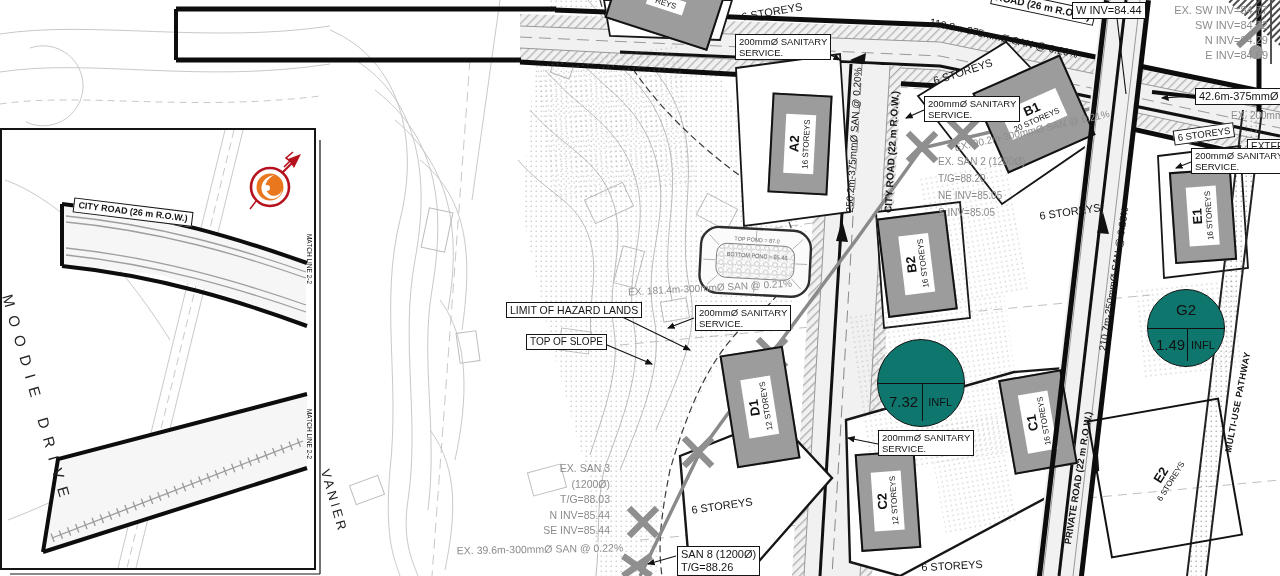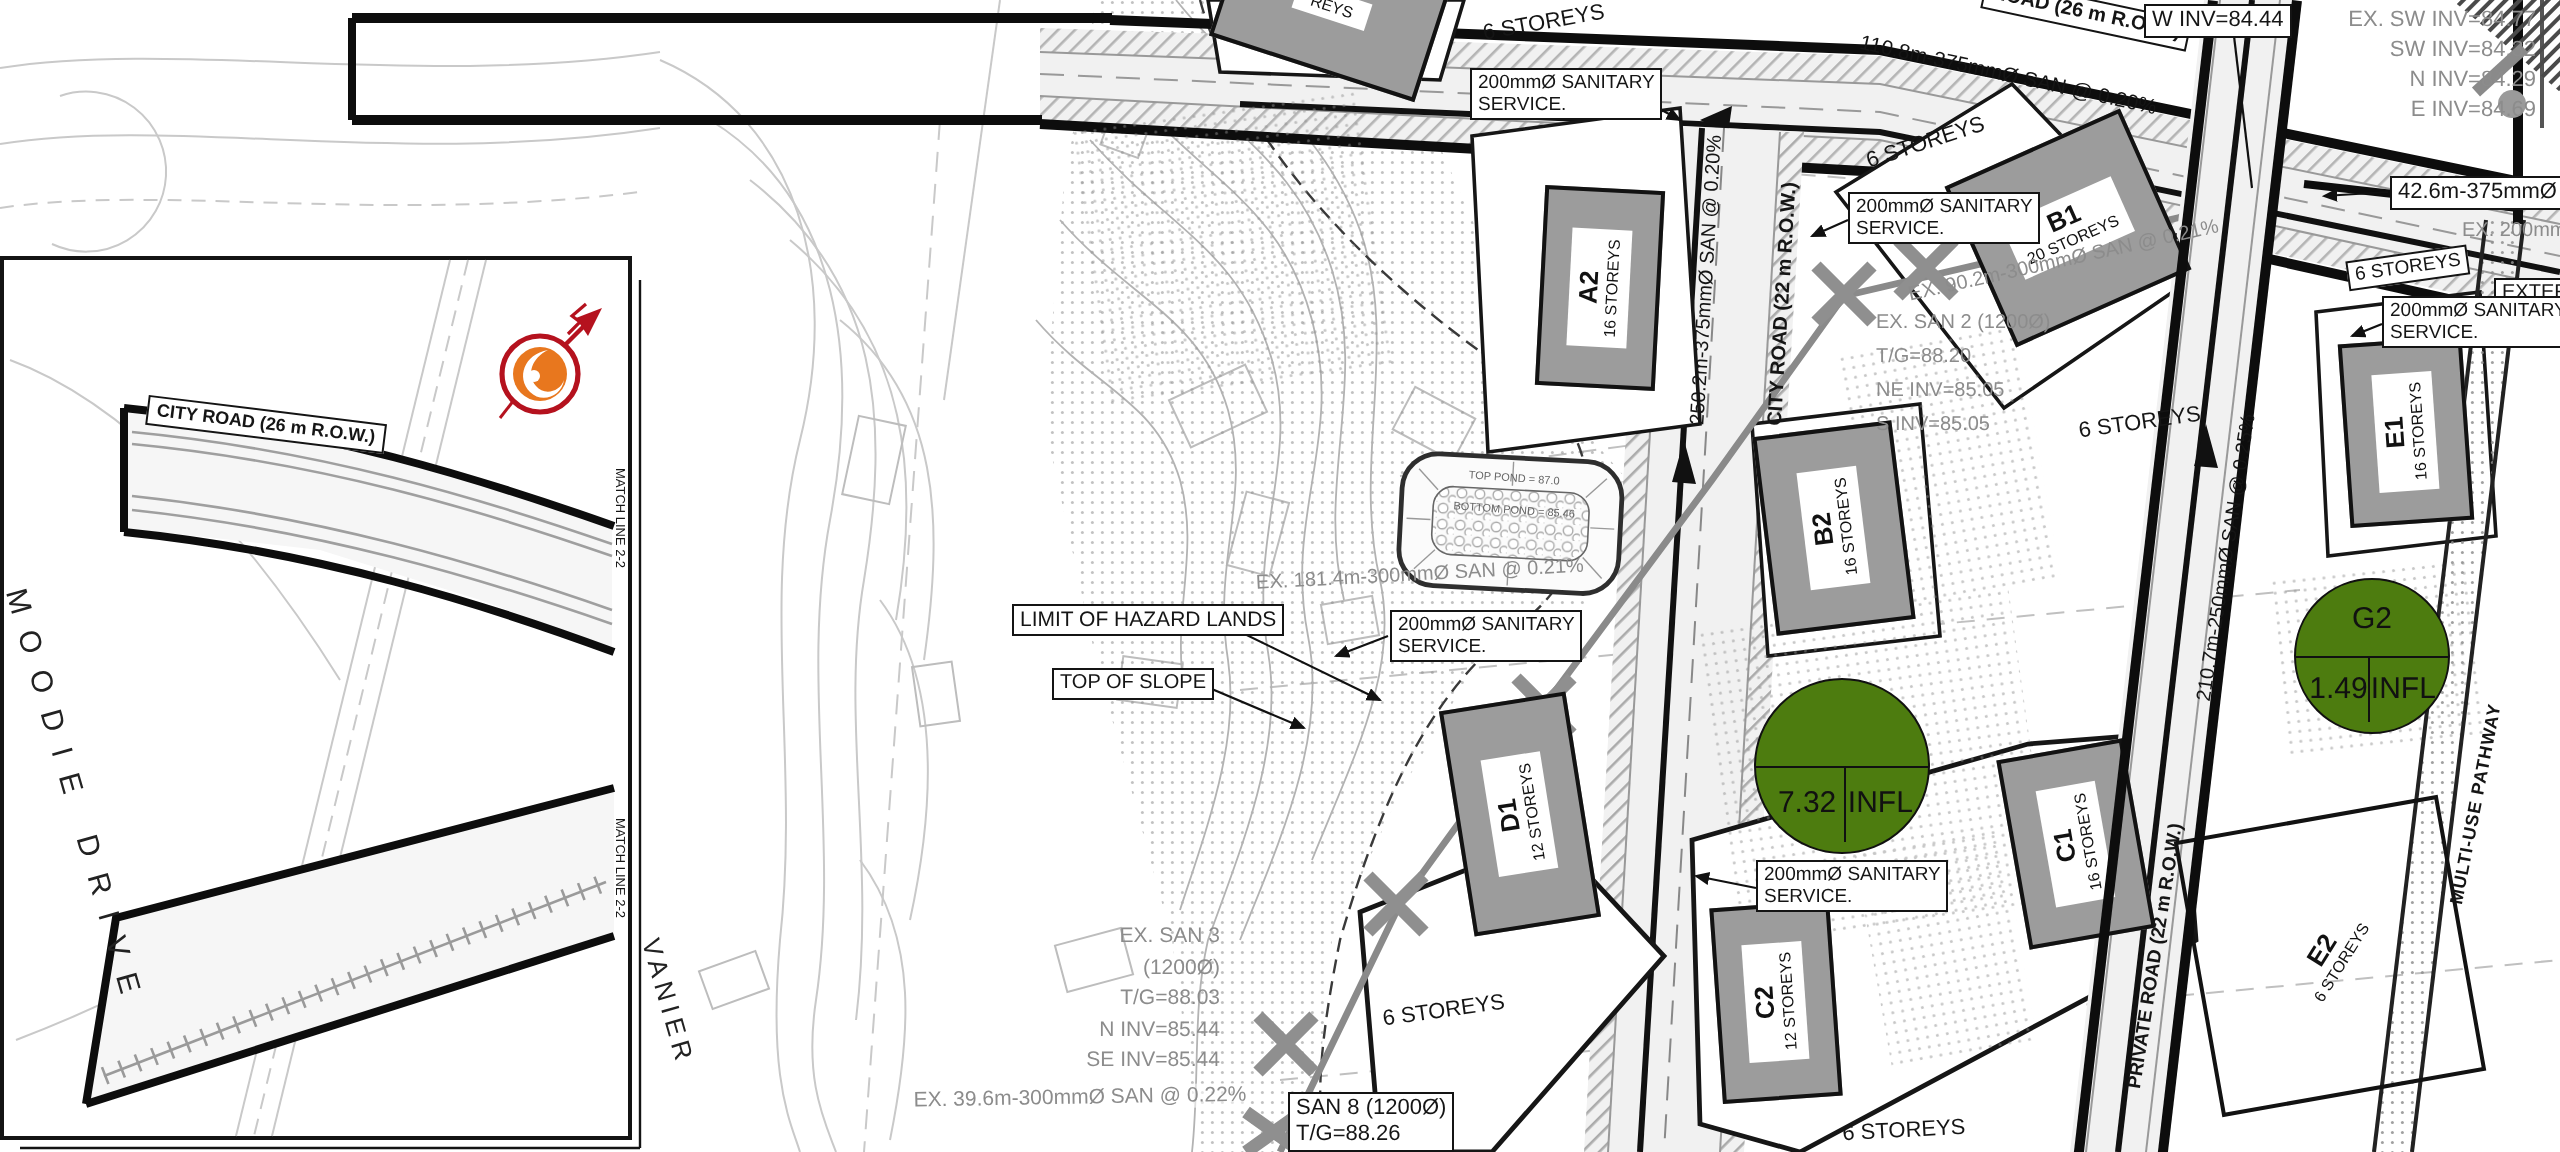--- a/index.html
+++ b/index.html
@@ -12,28 +12,28 @@
   .gray{color:#8c8c8c;}
   .nw{white-space:nowrap;}
   .bldg{position:absolute;background:#9c9c9c;border:2px solid #121212;
         display:flex;align-items:center;justify-content:center;}
   .bldg.outline{background:transparent;border-width:2.2px;}
   .blab{background:#fff;display:flex;flex-direction:column;align-items:center;
         justify-content:center;text-align:center;color:#111;padding:3px 5px;}
   .bid{font-weight:bold;font-size:13px;line-height:1;}
   .bst{font-size:8px;line-height:1.1;margin-top:2px;white-space:nowrap;}
   .edge{position:absolute;background:#0d0d0d;transform-origin:0 0;}
-  .gc{position:absolute;background:#4d7c0f;border:1.6px solid #111;border-radius:50%;}
+  .gc{position:absolute;background:#0f766e;border:1.6px solid #111;border-radius:50%;}
   .gc .t{position:absolute;top:0;left:0;right:0;height:50%;display:flex;
          align-items:center;justify-content:center;font-size:15px;color:#111;}
   .gc .h{position:absolute;top:50%;left:0;right:0;border-top:1.4px solid #111;}
   .gc .b{position:absolute;top:50%;bottom:6%;left:8%;right:8%;display:flex;}
   .gc .v{flex:1.1;display:flex;align-items:center;justify-content:center;
          font-size:15px;border-right:1.4px solid #111;color:#111;}
-  .gc .u{flex:1;display:flex;align-items:center;justify-content:center;font-size:15px;color:#111;text-align:center;}
+  .gc .u{flex:1;display:flex;align-items:center;justify-content:center;font-size:11px;color:#111;text-align:center;}
 </style>
 </head>
 <body>
 
 <div id="sheet">
 
 <svg width="1280" height="576" viewBox="0 0 1280 576">
 <defs>
   <pattern id="dots" width="5" height="5" patternUnits="userSpaceOnUse">
     <circle cx="1.2" cy="1.2" r="0.75" fill="#8f8f8f"></circle>
@@ -362,21 +362,21 @@
 SERVICE.</div>
 <div class="lbl box" style="left:878px;top:430px;font-size:9.5px">200mmØ SANITARY
 SERVICE.</div>
 <div class="lbl box nw" style="left:506px;top:302px;font-size:10.5px">LIMIT OF HAZARD LANDS</div>
 <div class="lbl box nw" style="left:526px;top:334px;font-size:10px">TOP OF SLOPE</div>
 <div class="lbl gray" style="left:528px;top:461px;width:82px;text-align:right;font-size:10.5px;line-height:15.5px">EX. SAN 3 (1200Ø)
 T/G=88.03
 N INV=85.44
 SE INV=85.44</div>
 <div class="lbl gray nw" style="left:540px;top:549px;transform:translate(-50%,-50%) rotate(-1deg);font-size:10.5px;background:rgba(255,255,255,0.55);padding:0 2px">EX. 39.6m-300mmØ SAN @ 0.22%</div>
-<div class="lbl box" style="left:644px;top:546px;font-size:11px">SAN 8 (1200Ø)
+<div class="lbl box" style="left:677px;top:546px;font-size:11px">SAN 8 (1200Ø)
 T/G=88.26</div>
 <div class="lbl nw" style="left:722px;top:506px;transform:translate(-50%,-50%) rotate(-8deg);font-size:11px">6 STOREYS</div>
 <div class="lbl nw" style="left:952px;top:566px;transform:translate(-50%,-50%) rotate(-3deg);font-size:11px">6 STOREYS</div>
 <div class="lbl nw" style="left:757px;top:240px;transform:translate(-50%,-50%) rotate(4deg);font-size:5.5px;color:#666">TOP POND = 87.0</div>
 <div class="lbl nw" style="left:757px;top:256px;transform:translate(-50%,-50%) rotate(4deg);font-size:5.5px;color:#666">BOTTOM POND = 85.46</div>
 
 <div class="lbl box nw" style="left:133px;top:212px;transform:translate(-50%,-50%) rotate(7deg);font-size:9px;font-weight:bold;padding:1px 4px">CITY ROAD (26 m R.O.W.)</div>
 <div class="lbl nw" style="left:37px;top:400px;transform:translate(-50%,-50%) rotate(74deg);font-size:15px;letter-spacing:9px;color:#222">MOODIE DRIVE</div>
 <div class="lbl nw" style="left:309px;top:259px;transform:translate(-50%,-50%) rotate(90deg);font-size:6.5px">MATCH LINE 2-2</div>
 <div class="lbl nw" style="left:309px;top:434px;transform:translate(-50%,-50%) rotate(90deg);font-size:6.5px">MATCH LINE 2-2</div>

